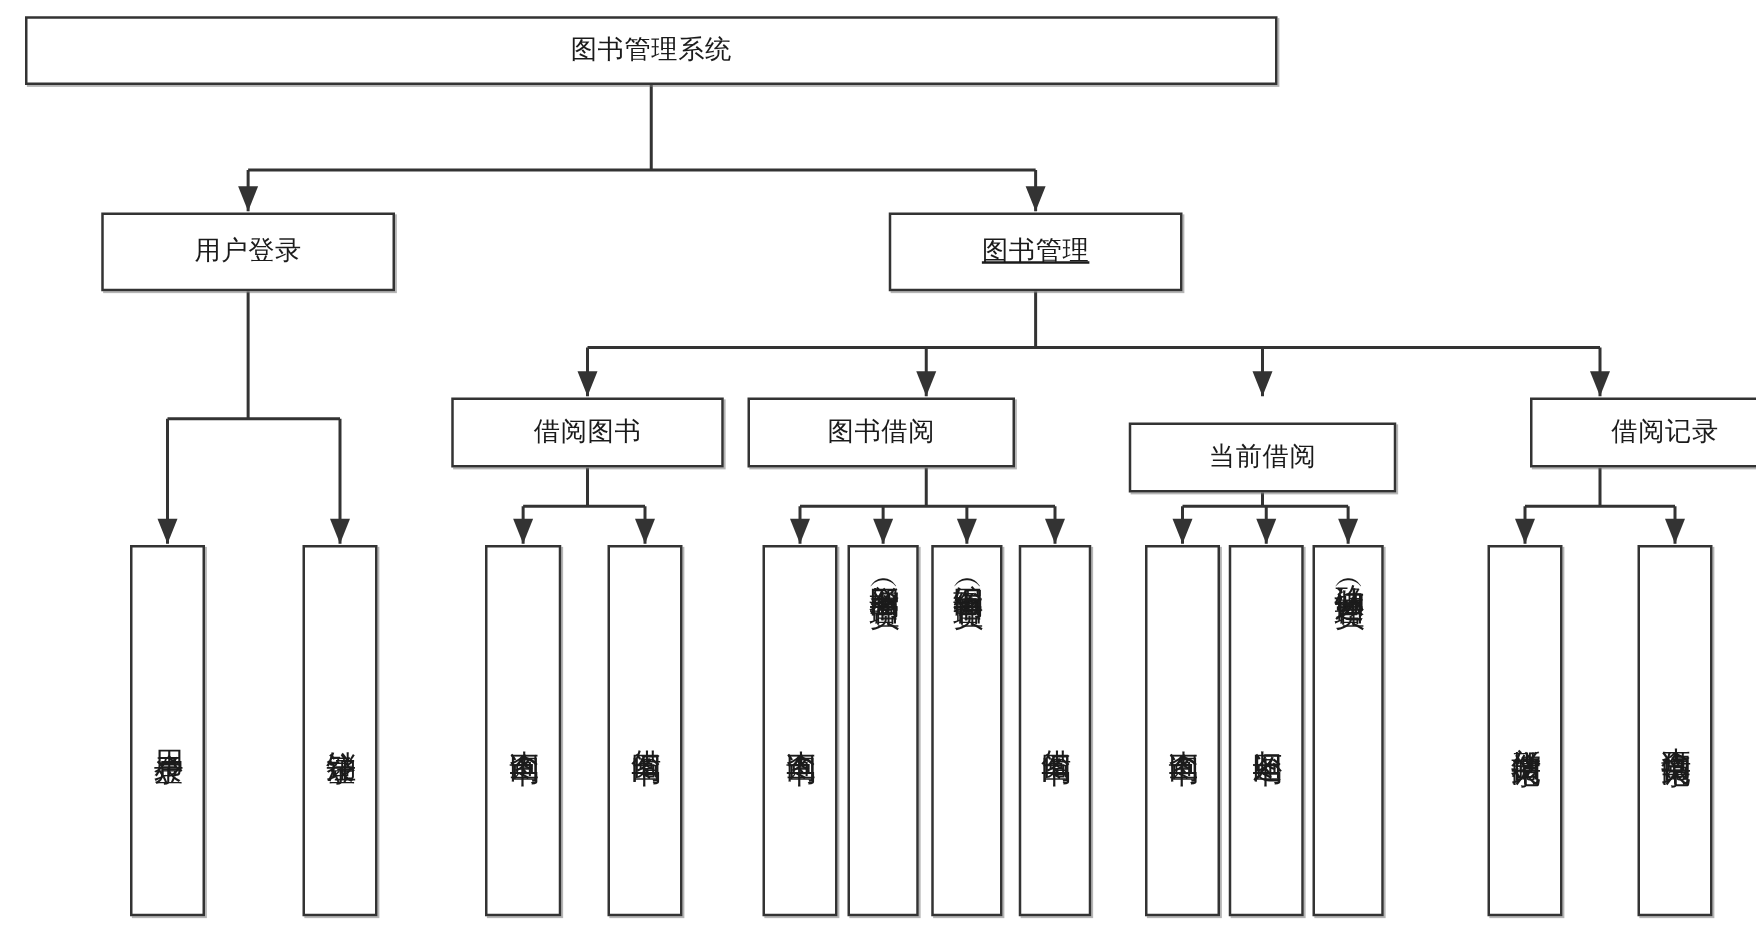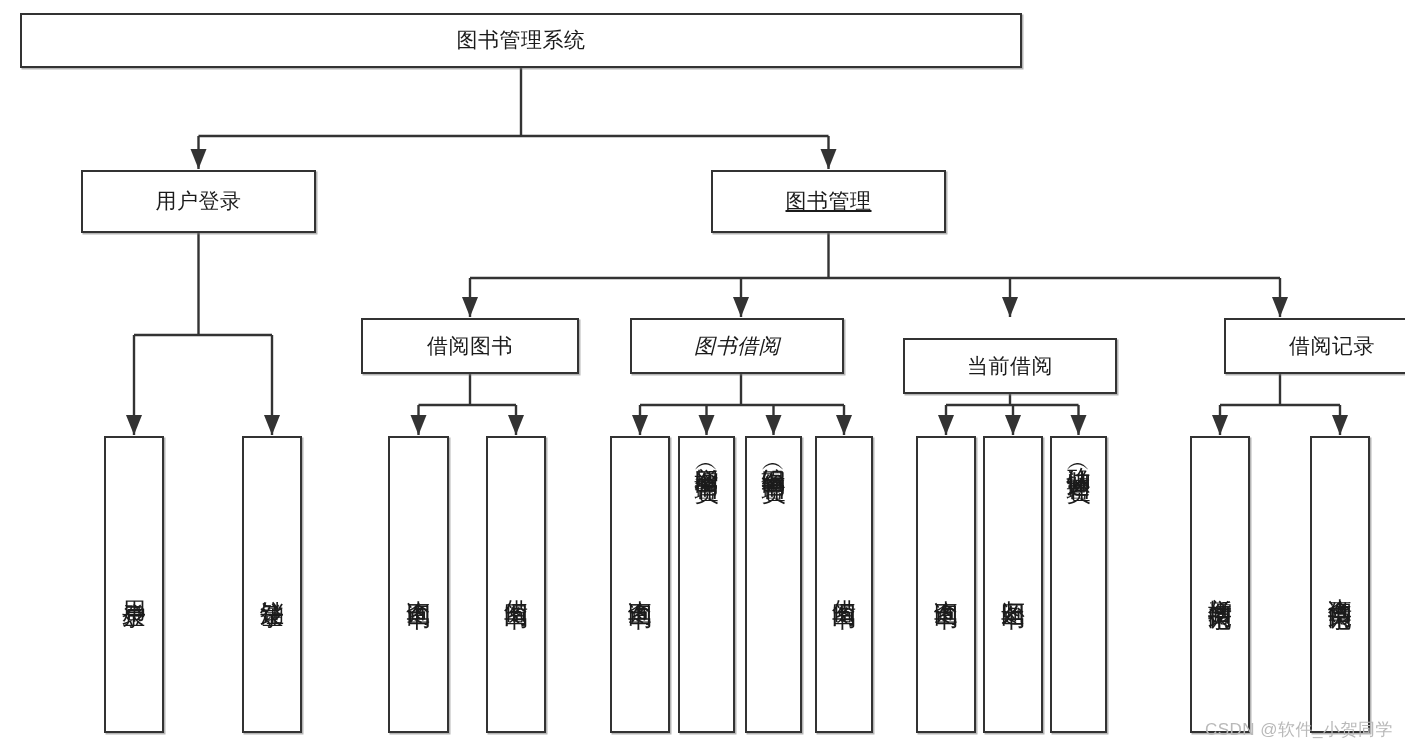--- a/index.html
+++ b/index.html
@@ -134,21 +134,21 @@
       </div>
       <div class="node horiz" style="left: 81px; top: 170px; width: 235px; height: 63px;">
         <span class="label">用户登录</span>
       </div>
       <div class="node horiz" style="left: 711px; top: 170px; width: 235px; height: 63px; text-decoration: underline;">
         <span class="label">图书管理</span>
       </div>
       <div class="node horiz" style="left: 361px; top: 318px; width: 218px; height: 56px;">
         <span class="label">借阅图书</span>
       </div>
-      <div class="node horiz" style="left: 630px; top: 318px; width: 214px; height: 56px; font-style: italic;">
+      <div class="node horiz" style="left: 598px; top: 318px; width: 214px; height: 56px;">
         <span class="label">图书借阅</span>
       </div>
       <div class="node horiz" style="left: 903px; top: 318px; width: 214px; height: 56px; margin-top: 20px;">
         <span class="label">当前借阅</span>
       </div>
       <div class="node horiz" style="left: 1224px; top: 318px; width: 216px; height: 56px;">
         <span class="label">借阅记录</span>
       </div>
       <div class="node vert mid" style="left: 104px; top: 436px; width: 60px; height: 297px;">
         <span class="label">用户登录</span>
@@ -183,14 +183,13 @@
       <div class="node vert" style="left: 1050px; top: 436px; width: 57px; height: 297px;">
         <span class="label">确认归还（管理员）</span>
       </div>
       <div class="node vert mid" style="left: 1190px; top: 436px; width: 60px; height: 297px;">
         <span class="label">新增借阅记录</span>
       </div>
       <div class="node vert mid" style="left: 1310px; top: 436px; width: 60px; height: 297px;">
         <span class="label">查询借阅记录</span>
       </div>
     </div>
-  <div class="watermark">CSDN @软件_小贺同学</div>
 </div>
 
 </body></html>

